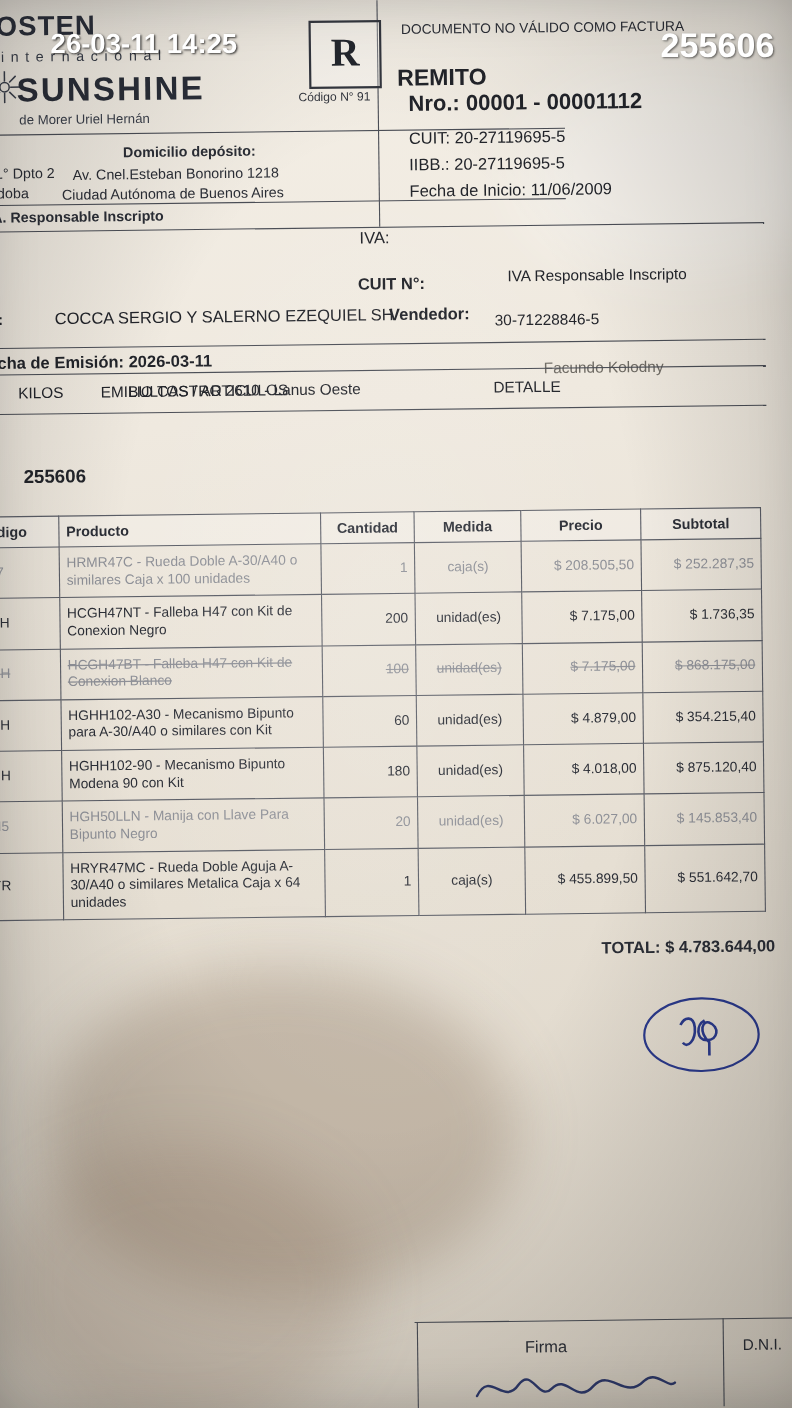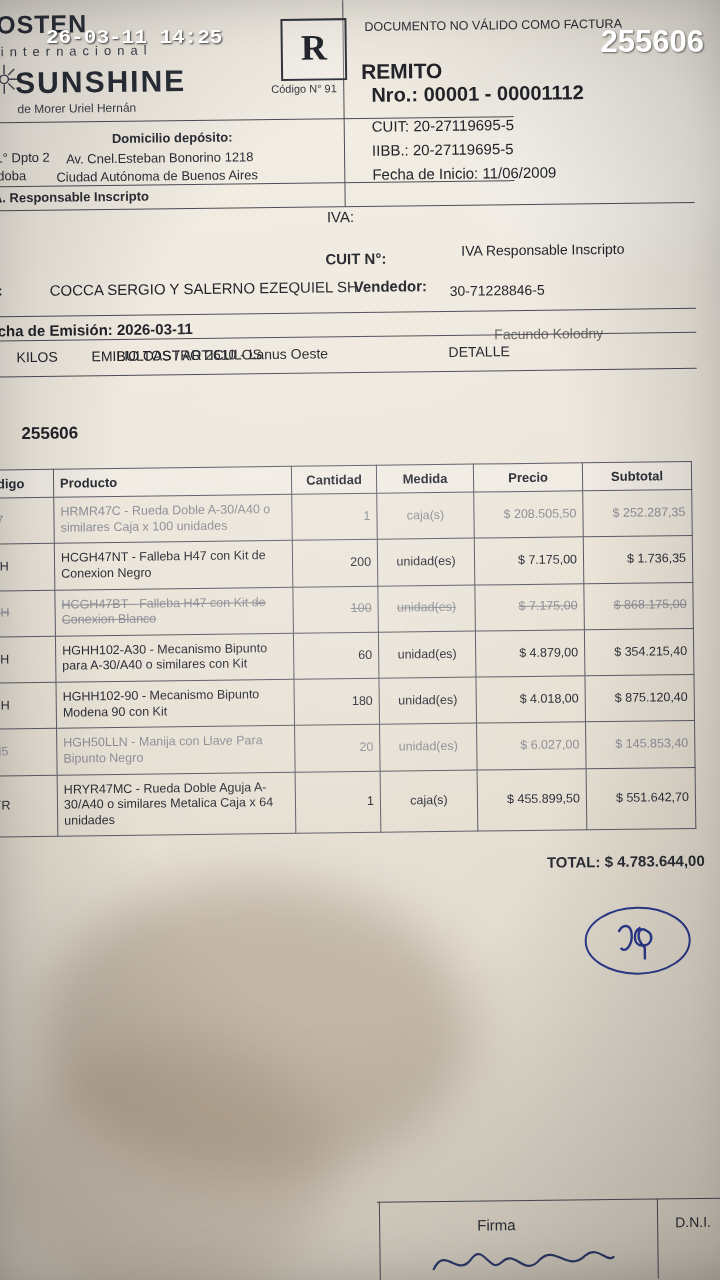--- a/index.html
+++ b/index.html
@@ -56,22 +56,22 @@
     color: #22242a;
   }
   .t { position: absolute; white-space: pre; }
   .ln { position: absolute; background: #4a4d55; height: 1px; }
   .vln { position: absolute; background: #4a4d55; width: 1px; }
 
   
   #timestamp {
     position: absolute;
     left: 46px; top: 26px;
-    font-family: Liberation Mono, monospace;
-    font-size: 21px;
+    font-family: Liberation Sans, sans-serif;
+    font-size: 25px;
     font-weight: bold;
     color: #ffffff;
     letter-spacing: 0px;
     text-shadow: 1px 1px 2px rgba(0,0,0,0.75);
     z-index: 40;
   }
   
   #doc-number-top {
     position: absolute;
     right: 16px; top: 24px;

